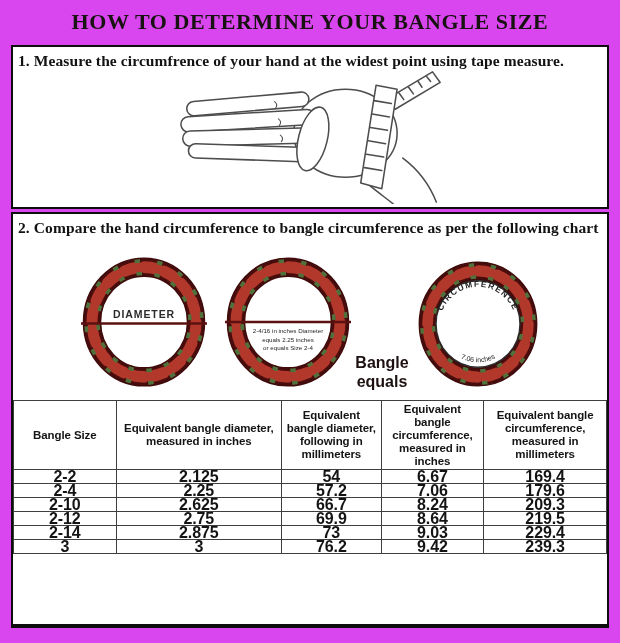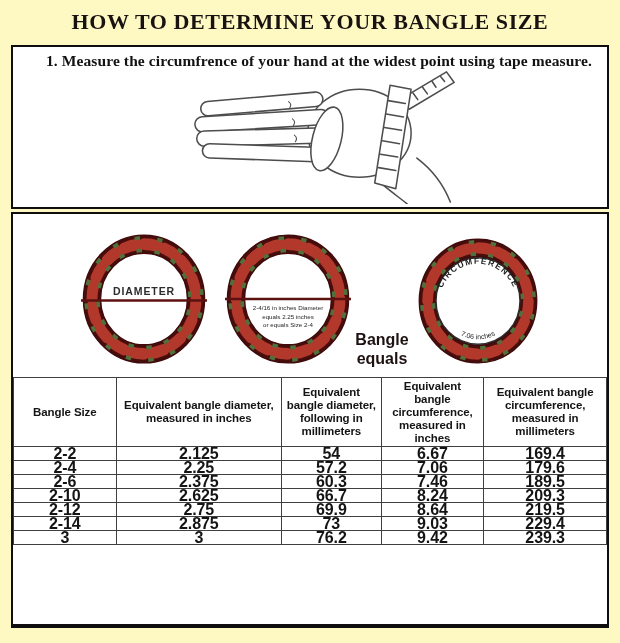--- a/index.html
+++ b/index.html
@@ -1,29 +1,29 @@
 <!DOCTYPE html>
 <html><head>
 <meta charset="utf-8">
 <style>
   * { margin:0; padding:0; box-sizing:border-box; }
   html,body { background:#fff; }
   .page {
-    position:relative; width:620px; height:643px; background:#fef9c3;
+    position:relative; width:620px; height:643px; background:#d946ef;
     font-family:"Liberation Serif", serif; color:#141414; overflow:hidden;
   }
   .title {
     text-align:center; padding-top:9px; font-size:22px; font-weight:600;
     letter-spacing:0.6px; color:#181210; font-family:"Liberation Serif", serif;
   }
   .box {
     position:absolute; left:11px; width:598px; background:#fff;
     border:2.5px solid #0e0e0e;
   }
-  .box-step1 { top:45px; height:164px;padding-left:28px; }
+  .box-step1 { top:45px; height:164px; }
   .box-step2 { top:212px; height:416px; border-bottom-width:4px; }
   .step-heading {
     font-weight:bold; font-size:15.5px; padding:5px 4px 0 5px; color:#121212;
     letter-spacing:0.1px; white-space:nowrap;
   }
   .hand-wrap { display:flex; justify-content:center; margin-top:0px; }
   .bangles-row {
     display:flex; align-items:flex-end; justify-content:center;
     margin-top:10px; height:144px;
   }
@@ -90,20 +90,21 @@
           <line x1="218" y1="60" x2="236" y2="63"></line>
           <line x1="216" y1="74" x2="234" y2="77"></line>
           <line x1="214" y1="88" x2="232" y2="91"></line>
           <line x1="212" y1="102" x2="230" y2="105"></line>
         </g>
       </svg>
     </div>
   </section>
 
   <section class="box box-step2">
+    <div class="step-heading">2. Compare the hand circumference to bangle circumference as per the following chart</div>
 
     <div class="bangles-row">
 
       <svg class="bangle-svg" width="130" height="138" viewBox="-65 -69 130 138">
         <defs>
           <g id="ring-deco">
             <circle r="52" fill="none" stroke="#4a0d0d" stroke-width="17"></circle>
             <circle r="52" fill="none" stroke="#b2382b" stroke-width="11" stroke-dasharray="13.6 6.8" stroke-linecap="round"></circle>
             <circle r="58.5" fill="none" stroke="#51713c" stroke-width="4.5" stroke-dasharray="5.5 17.47" stroke-dashoffset="-13"></circle>
             <circle r="45.5" fill="none" stroke="#51713c" stroke-width="4.5" stroke-dasharray="5.5 12.37" stroke-dashoffset="-10"></circle>
@@ -167,27 +168,20 @@
           <td>169.4</td>
         </tr>
         <tr>
           <td>2-4</td>
           <td>2.25</td>
           <td>57.2</td>
           <td>7.06</td>
           <td>179.6</td>
         </tr>
         <tr>
-          <td>2-6</td>
-          <td>2.375</td>
-          <td>60.3</td>
-          <td>7.46</td>
-          <td>189.5</td>
-        </tr>
-        <tr>
           <td>2-10</td>
           <td>2.625</td>
           <td>66.7</td>
           <td>8.24</td>
           <td>209.3</td>
         </tr>
         <tr>
           <td>2-12</td>
           <td>2.75</td>
           <td>69.9</td>

